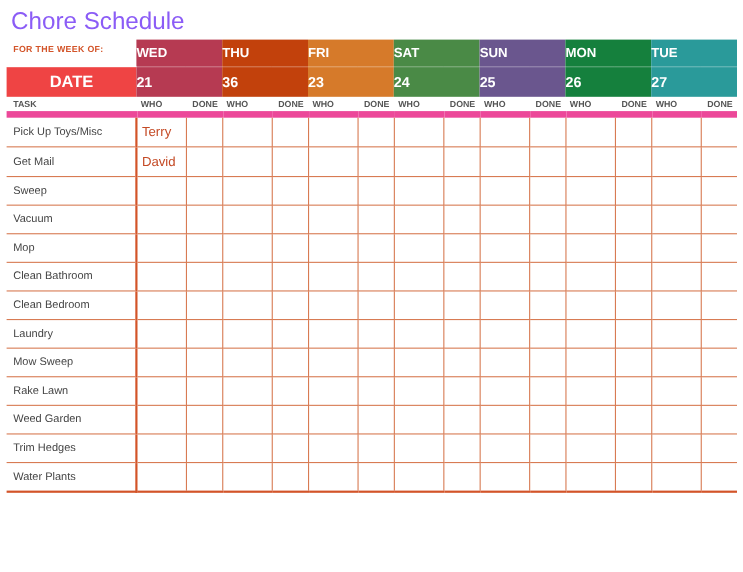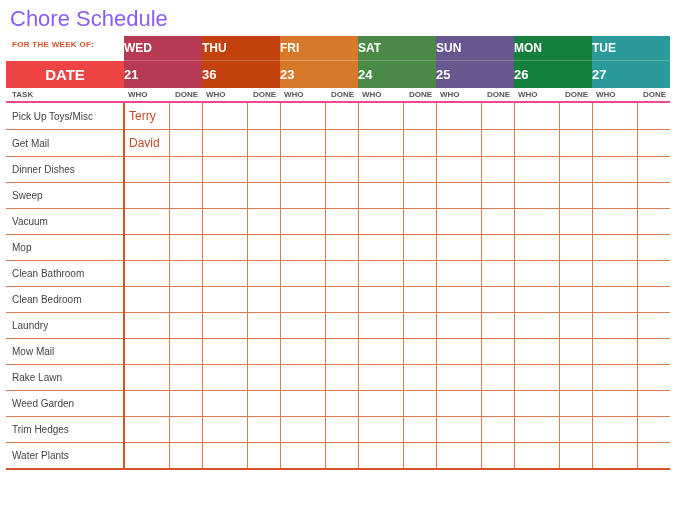--- a/index.html
+++ b/index.html
@@ -63,21 +63,21 @@
   .c3 { background: #4a8a46; }
   .c4 { background: #6a568e; }
   .c5 { background: #15803d; }
   .c6 { background: #2a9a9a; }
 
   .sub-head th {
     font-size: 8px;
     font-weight: 700;
     color: #555;
     padding: 2px 4px;
-    border-bottom: 2px solid #ec4899;
+    border-bottom: 6px solid #ec4899;
     text-align: left;
   }
   .sub-head th.done-h { text-align: right; }
   .sub-head th.task-h { padding-left: 6px; }
 
   tbody td {
     border-bottom: 1px solid #d87b53;
     border-right: 1px solid #d87b53;
     font-size: 10px;
     padding: 6px 4px 6px;
@@ -187,37 +187,20 @@
         <td class="who-cell"></td>
         <td class="done-cell"></td>
         <td class="who-cell"></td>
         <td class="done-cell"></td>
         <td class="who-cell"></td>
         <td class="done-cell"></td>
         <td class="who-cell"></td>
         <td class="done-cell"></td>
       </tr>
       <tr>
-        <td class="task-cell">Dinner Dishes</td>
-        <td class="who-cell"></td>
-        <td class="done-cell"></td>
-        <td class="who-cell"></td>
-        <td class="done-cell"></td>
-        <td class="who-cell"></td>
-        <td class="done-cell"></td>
-        <td class="who-cell"></td>
-        <td class="done-cell"></td>
-        <td class="who-cell"></td>
-        <td class="done-cell"></td>
-        <td class="who-cell"></td>
-        <td class="done-cell"></td>
-        <td class="who-cell"></td>
-        <td class="done-cell"></td>
-      </tr>
-      <tr>
         <td class="task-cell">Sweep</td>
         <td class="who-cell"></td>
         <td class="done-cell"></td>
         <td class="who-cell"></td>
         <td class="done-cell"></td>
         <td class="who-cell"></td>
         <td class="done-cell"></td>
         <td class="who-cell"></td>
         <td class="done-cell"></td>
         <td class="who-cell"></td>
@@ -306,21 +289,21 @@
         <td class="who-cell"></td>
         <td class="done-cell"></td>
         <td class="who-cell"></td>
         <td class="done-cell"></td>
         <td class="who-cell"></td>
         <td class="done-cell"></td>
         <td class="who-cell"></td>
         <td class="done-cell"></td>
       </tr>
       <tr>
-        <td class="task-cell">Mow Mail</td>
+        <td class="task-cell">Mow Sweep</td>
         <td class="who-cell"></td>
         <td class="done-cell"></td>
         <td class="who-cell"></td>
         <td class="done-cell"></td>
         <td class="who-cell"></td>
         <td class="done-cell"></td>
         <td class="who-cell"></td>
         <td class="done-cell"></td>
         <td class="who-cell"></td>
         <td class="done-cell"></td>

